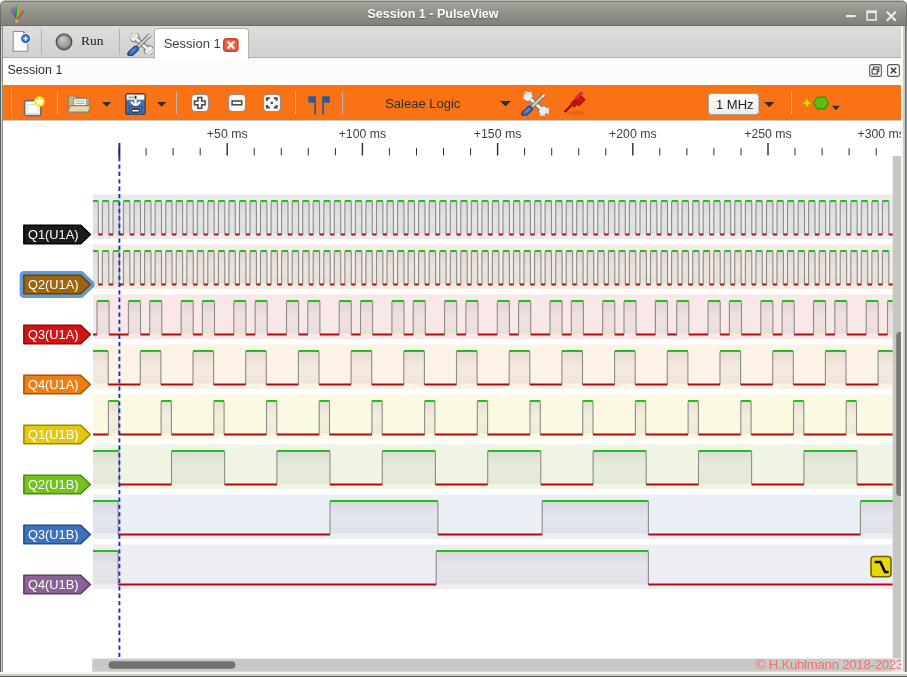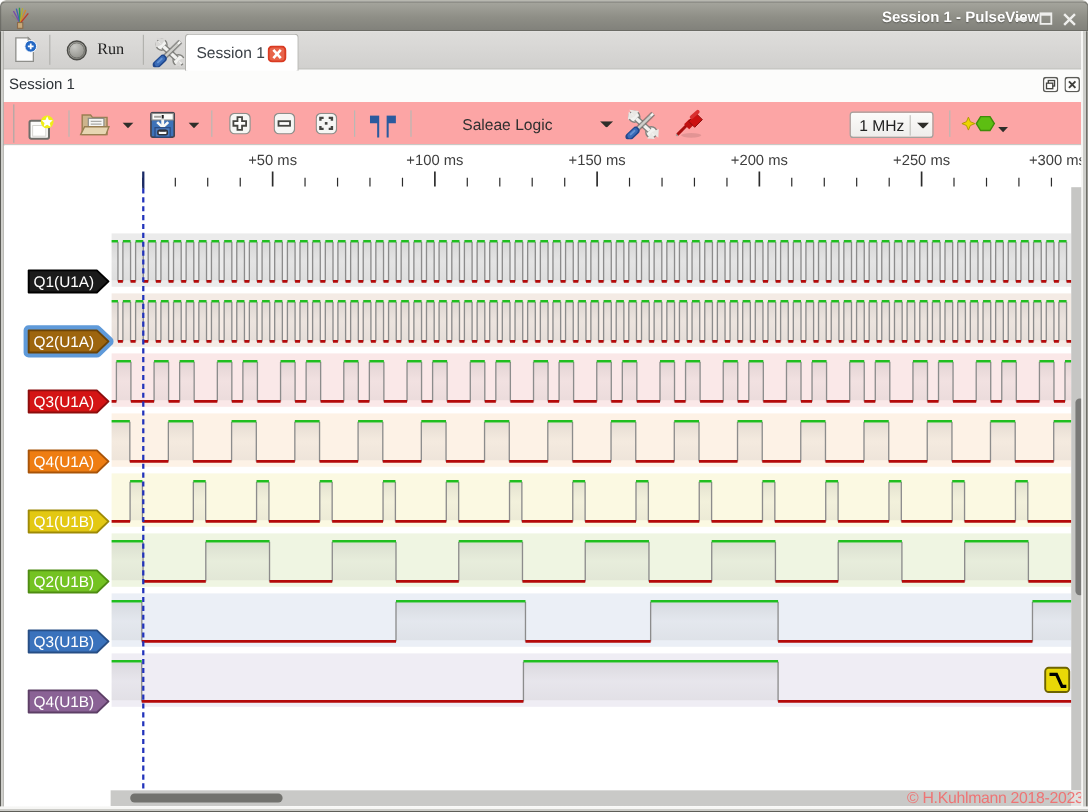--- a/index.html
+++ b/index.html
@@ -1,33 +1,33 @@
 <!DOCTYPE html>
 <html><head><meta charset="utf-8"><style>
 * { margin:0; padding:0; box-sizing:border-box; }
 svg { display:block; }
 html,body { width:907px; height:677px; background:#ffffff; font-family:"Liberation Sans", sans-serif; overflow:hidden; }
 #win { position:absolute; left:0; top:0; width:907px; height:677px; border-radius:5px 5px 0 0; overflow:hidden; }
 #titlebar { position:absolute; left:0; top:0; width:907px; height:26px;
   background:linear-gradient(#a6a69e, #8e8e86 55%, #80807a);
   border-radius:5px 5px 0 0; border-top:1px solid #b8b8b0; box-shadow:inset 0 0 0 1px rgba(90,90,84,0.55); }
 #titlebar .logo { position:absolute; left:9px; top:2px; }
-#titlebar .title { position:absolute; left:0; right:41px; top:0; height:26px; line-height:26px; text-align:right;
+#titlebar .title { position:absolute; left:0; right:41px; top:0; height:26px; line-height:26px; text-align:center;
   color:#ffffff; font-size:12.5px; font-weight:bold; text-shadow:0 1px 1px rgba(60,60,56,0.6); }
 #titlebar .ctrl { position:absolute; right:4px; top:0; }
 #tabbar { position:absolute; left:3px; top:26px; width:898.3px; height:31.5px;
   background:linear-gradient(#dedddb, #d1d0ce); border-bottom:1px solid #aeaeaa; }
 .sepv { position:absolute; top:3px; width:1px; height:25px; background:#b2b2ae; }
 #tab { position:absolute; left:151.2px; top:1.5px; width:95.2px; height:31px; background:#ffffff;
   border:1px solid #b2b2ae; border-bottom:none; border-radius:3.5px 3.5px 0 0; z-index:3; }
 #tab .txt { position:absolute; left:8.5px; top:0; height:29px; line-height:29px; font-size:13px; color:#3c4248; }
 #tab svg { position:absolute; right:9px; top:9px; }
 #dockhead { position:absolute; left:3px; top:57.5px; width:898.3px; height:27.5px; background:#fcfcfb; }
 #dockhead .txt { position:absolute; left:4.5px; top:5px; font-size:12.5px; color:#2e3338; }
-#toolbar { position:absolute; left:3px; top:85px; width:898.3px; height:36px; background:#fca5a5; border-bottom:1px solid #c9c9c5; }
+#toolbar { position:absolute; left:3px; top:85px; width:898.3px; height:36px; background:#f97316; border-bottom:1px solid #c9c9c5; }
 .tsep { position:absolute; top:7px; width:1px; height:22px; background:#b8b8b4; }
 #content { position:absolute; left:4px; top:121px; width:907px; height:556px; }
 .abs { position:absolute; }
 #lframe { position:absolute; left:0; top:26px; width:3.3px; height:651px;
   background:linear-gradient(to right, #5a5a55 0px, #5a5a55 0.7px, #cfcfcb 0.7px, #cfcfcb 2.4px, #8e8e88 2.4px); z-index:9; }
 #rframe { position:absolute; left:901.3px; top:26px; width:5.7px; height:651px;
   background:linear-gradient(to right, #f6f6f4 0px, #f6f6f4 1.9px, #cdcdc9 1.9px, #cdcdc9 4px, #6e6e68 4px, #6e6e68 5.1px, #9a9a94 5.1px); z-index:9; }
 #bframe { position:absolute; left:0px; top:671.7px; width:907px; height:5.3px;
   background:linear-gradient(#f6f6f4 0px, #f6f6f4 1.8px, #cdcdc9 1.8px, #cdcdc9 4px, #5e5e58 4px); z-index:10; }
 </style></head>
@@ -225,21 +225,21 @@
   <span class="abs" style="left:556px; top:1px;">
         <svg width="30" height="30" viewBox="0 0 30 30">
 <ellipse cx="17" cy="26.8" rx="8.5" ry="1.9" fill="#000000" opacity="0.10"></ellipse>
 <path d="M4.6 27.1 L6 25.7" stroke="#9a9a96" stroke-width="1.8"></path>
 <path d="M5.5 26.2 L14.3 17.4" stroke="#a81010" stroke-width="2.4"></path>
 <path d="M13.2 19.6 L17.6 15.2" stroke="#c11212" stroke-width="6"></path>
 <path d="M14.9 15.1 L21.3 8.7 L26.3 13.7 L19.9 20.1 Z" fill="#cc1111" stroke="#8c0c0c" stroke-width="0.8"></path>
 <path d="M17.4 11.6 L22.4 7.2" stroke="#d83030" stroke-width="3.2" stroke-linecap="round"></path>
 </svg>
       </span>
-  <div class="abs" style="left:705px; top:7.5px; width:70px; height:22px; background:linear-gradient(#fcfcfa,#eeedeb); border:1px solid #a2a29e; border-radius:3px;">
+  <div class="abs" style="left:705px; top:7.5px; width:51px; height:22px; background:linear-gradient(#fcfcfa,#eeedeb); border:1px solid #a2a29e; border-radius:3px;">
     <span class="abs" style="left:7px; top:3px; font-size:13px; color:#222222;">1 MHz</span>
     <div class="abs" style="left:49px; top:2px; width:1px; height:17px; background:#c2c2be;"></div>
     <span class="abs" style="left:54.5px; top:8.3px;">
           <svg width="10.5" height="5.2" viewBox="0 0 10.5 5.2">
             <path d="M0 0 H10.5 L5.25 5.2 Z" fill="#2e2e2a"></path>
           </svg>
         </span>
   </div>
   <div class="tsep" style="left:788px;"></div>
   <span class="abs" style="left:797px; top:7px;">

